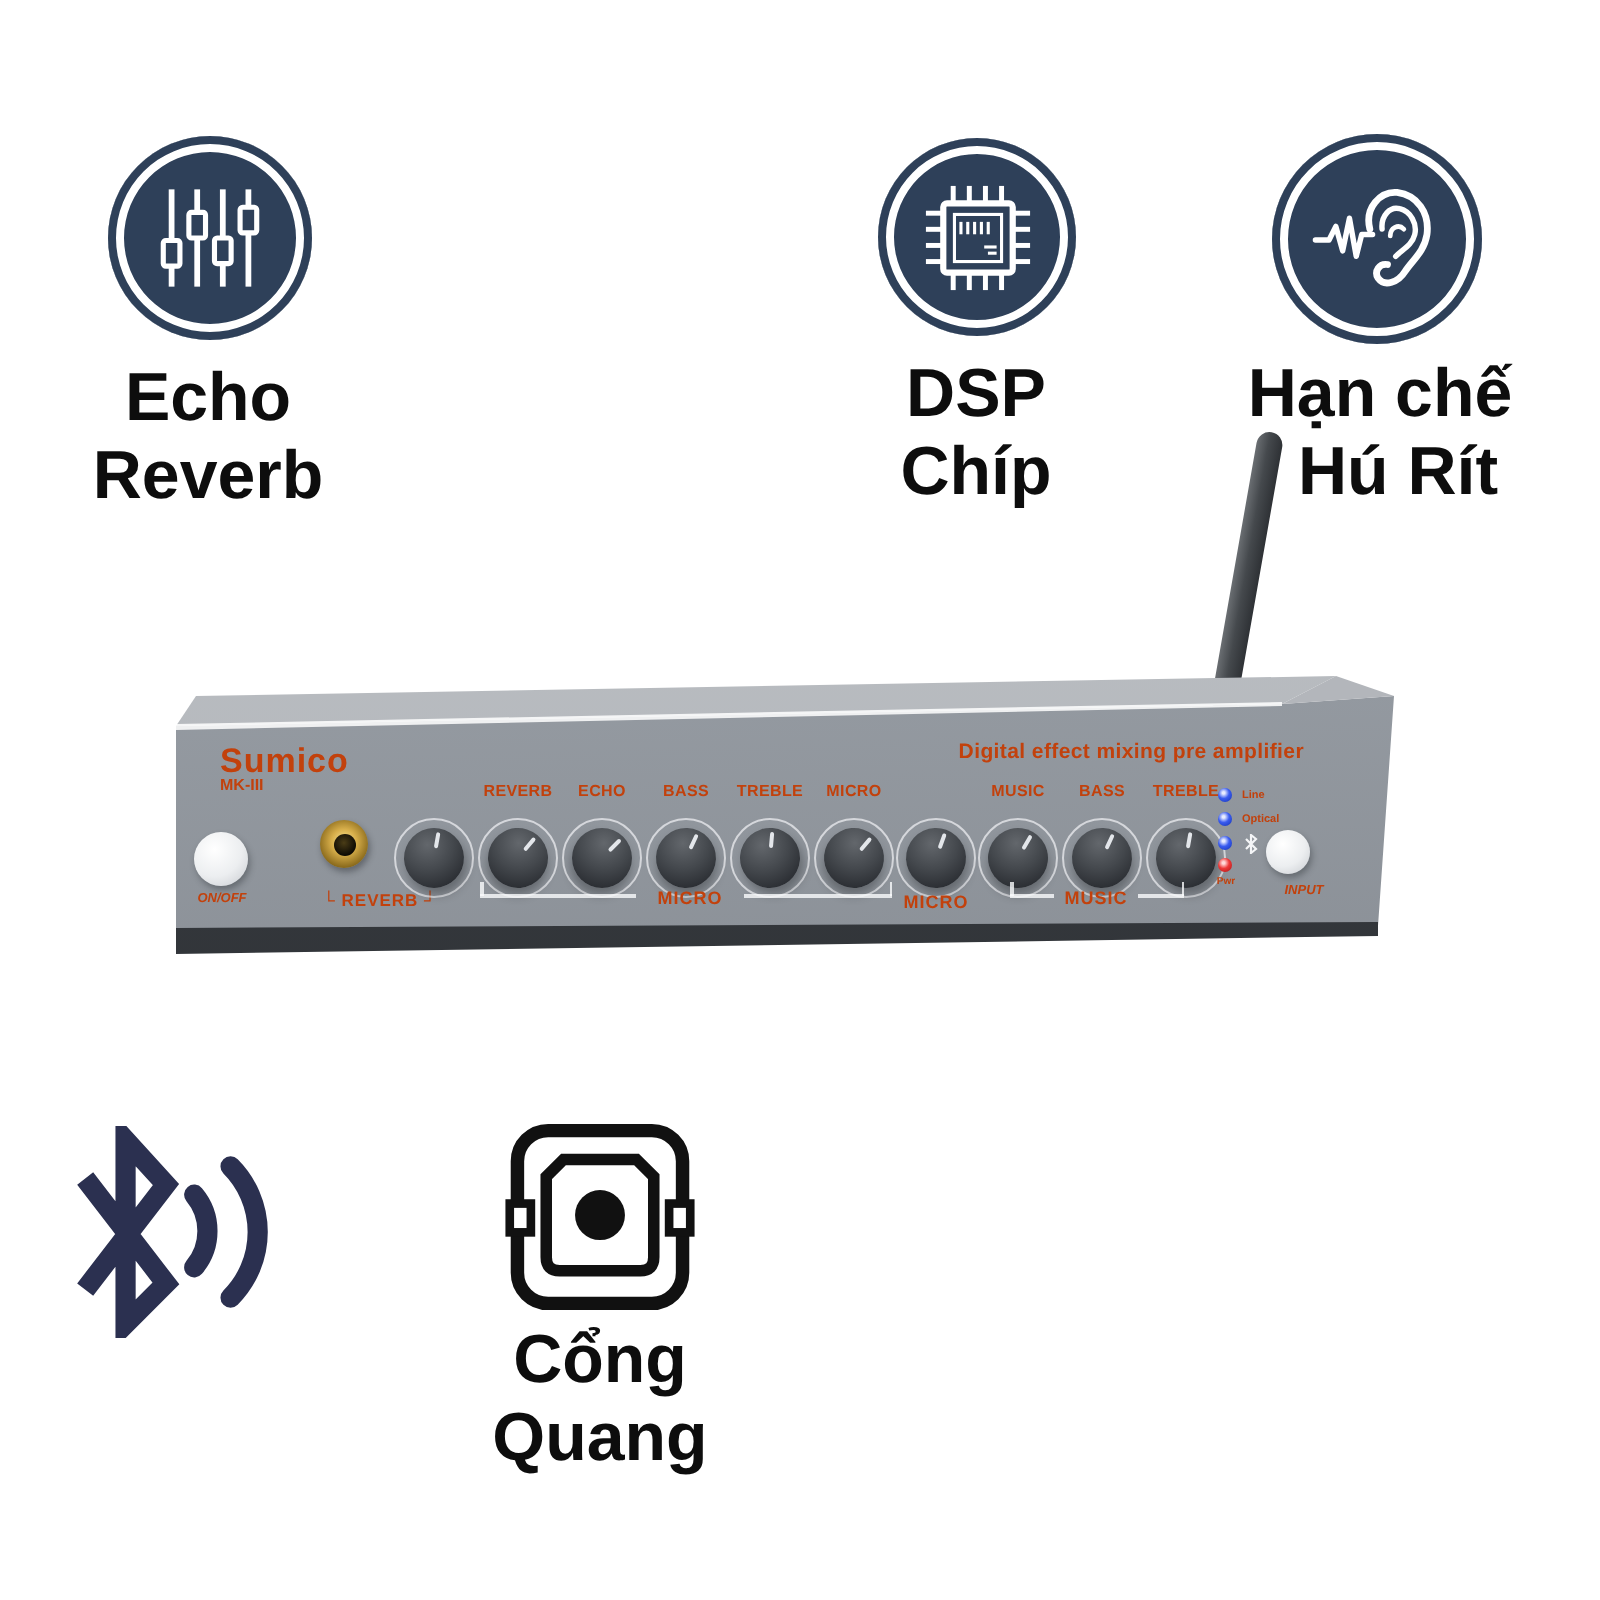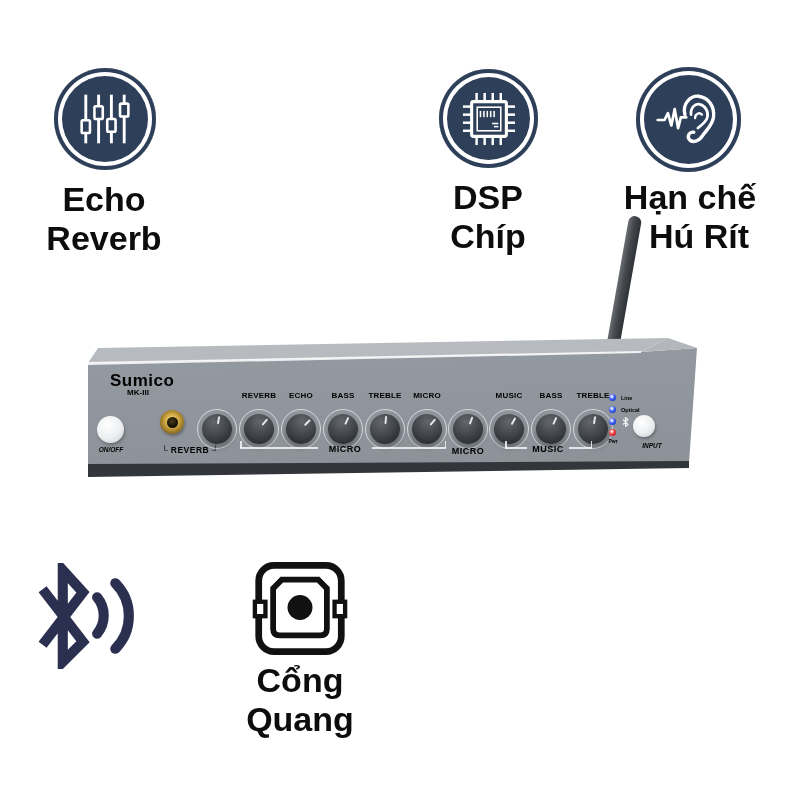--- a/index.html
+++ b/index.html
@@ -31,23 +31,23 @@
     background:rgba(255,255,255,.85);}
   .chassis-bottom{left:0;top:0;width:800px;height:800px;
     clip-path:polygon(88px 464px,689px 461px,689px 468px,88px 477px);
     background:linear-gradient(180deg,#44484d,#26292d);}
   .antenna{left:605px;top:214px;width:13px;height:140px;
     border-radius:7px 7px 3px 3px;
     background:linear-gradient(90deg,#6a6e72,#45494d 45%,#2e3135);
     transform:rotate(10deg);transform-origin:50% 100%;}
 
   
-  .panel-text{color:#000000;font-weight:bold;}
+  .panel-text{color:#c2410c;font-weight:bold;}
   .brand{font-size:17px;letter-spacing:.5px;line-height:15px;}
-  .model{font-size:8px;text-align:center;line-height:9px;}
+  .model{font-size:8px;text-align:left;line-height:9px;}
   .tagline{font-size:10.5px;text-align:right;letter-spacing:.2px;}
   .knob-label{font-size:8px;text-align:center;letter-spacing:.2px;}
   .group-label{font-size:9px;text-align:center;letter-spacing:.5px;}
   .btn-label{font-size:6.5px;font-style:italic;text-align:center;}
   .led-label{font-size:5.5px;}
 
   
   .knob{width:40px;height:40px;}
   .knob-ring{position:absolute;left:0;top:0;width:40px;height:40px;border-radius:50%;
     border:1.5px solid rgba(250,251,253,.65);box-sizing:border-box;}
@@ -154,20 +154,21 @@
   <div class="abs antenna"></div>
   <div class="abs chassis-front"></div>
   <div class="abs chassis-top"></div>
   <div class="abs chassis-wedge"></div>
   <div class="abs chassis-ridge"></div>
   <div class="abs chassis-bottom"></div>
 
   <div class="abs panel-text brand" style="left:110px;top:373px;width:56px;">Sumico</div>
   <div class="abs panel-text model" style="left:110px;top:388px;width:56px;">MK-III</div>
 
+  <div class="abs panel-text tagline" style="left:420px;top:370px;width:232px;">Digital effect mixing pre amplifier</div>
 
   <div class="abs round-btn" style="left:97px;top:416px;width:27px;height:27px;"></div>
   <div class="abs panel-text btn-label" style="left:86px;top:446px;width:50px;">ON/OFF</div>
 
   <div class="abs jack" style="left:160px;top:410px;width:24px;height:24px;">
     <div class="jack-hole"></div>
   </div>
   <div class="abs panel-text group-label" style="left:153px;top:445px;width:74px;font-size:8.5px;">└ REVERB ┘</div>
 
   <div class="abs knob" style="left:197px;top:409px;">

